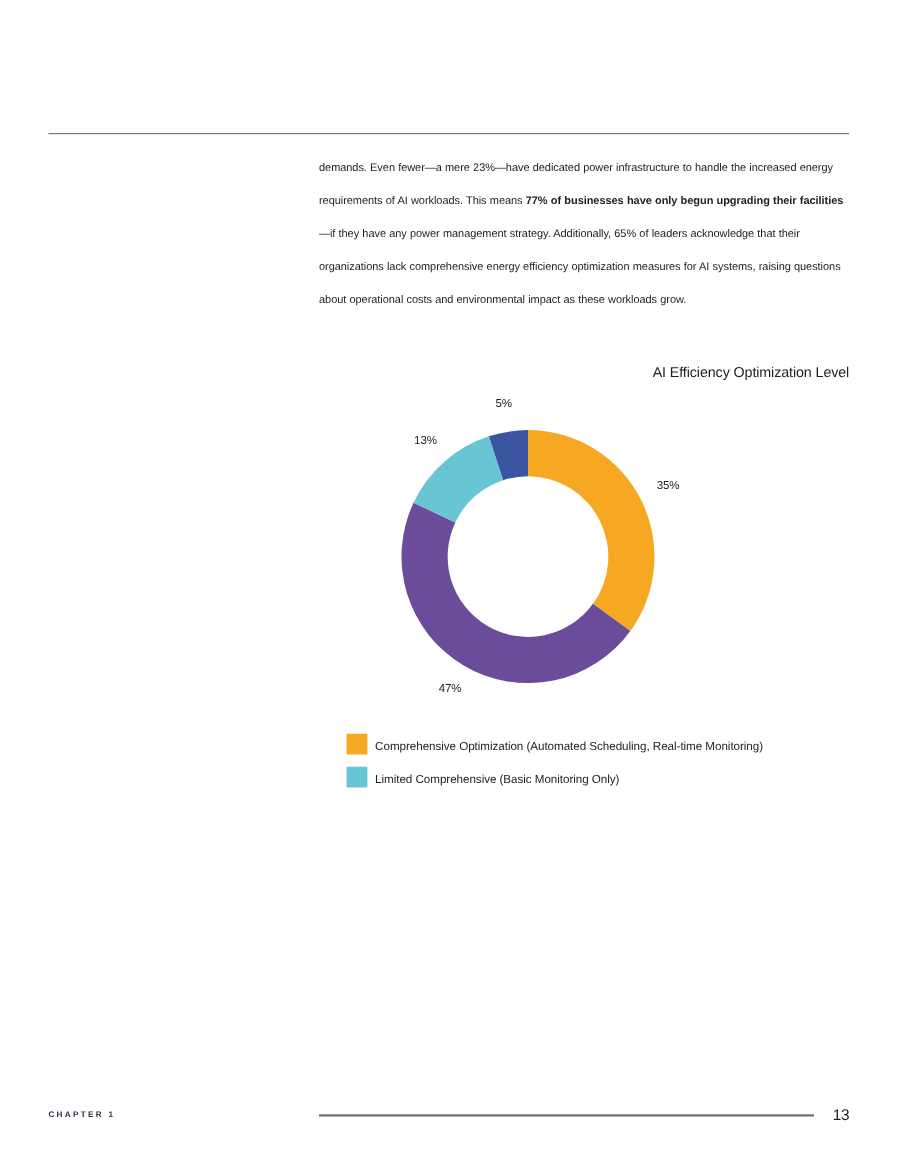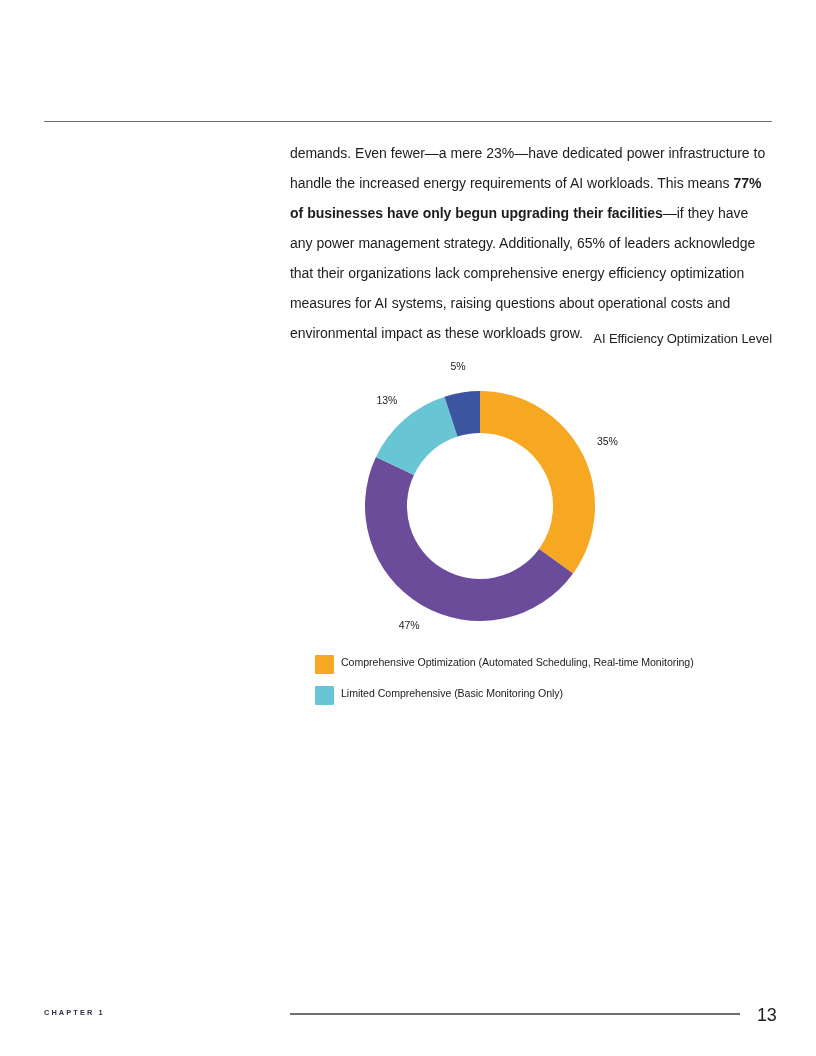--- a/index.html
+++ b/index.html
@@ -34,21 +34,21 @@
     background: #6e6e73;
   }
 
   
   .text-col {
     position: absolute;
     left: 290px;
     width: 482px;
   }
   .para {
-    font-size: 14px;
+    font-size: 10px;
     line-height: 30px;
     letter-spacing: -0.05px;
     color: #1d1d1b;
     margin: 0;
     text-align: left;
     word-spacing: 0.2px;
   }
   .para b {
     font-weight: 700;
   }
@@ -92,21 +92,21 @@
 
   
   .legend {
     position: absolute;
     left: 315px;
     top: 655px;
     width: 460px;
   }
   .legend-row {
     display: flex;
-    align-items: flex-start;
+    align-items: flex-end;
     height: 30.5px;
   }
   .legend-swatch {
     width: 19px;
     height: 19px;
     flex: 0 0 19px;
     border-radius: 1px;
   }
   .legend-label {
     margin-left: 7px;
@@ -139,21 +139,21 @@
     left: 290px;
     top: 8px;
     width: 450px;
     height: 1.5px;
     background: #6e6e73;
   }
   .footer-pageno {
     position: absolute;
     left: 757px;
     top: 0px;
-    font-size: 18px;
+    font-size: 14px;
     color: #1d1d1b;
     letter-spacing: -0.2px;
   }
 </style>
 </head>
 <body>
 
 <div class="page">
 
   <div class="top-rule"></div>

